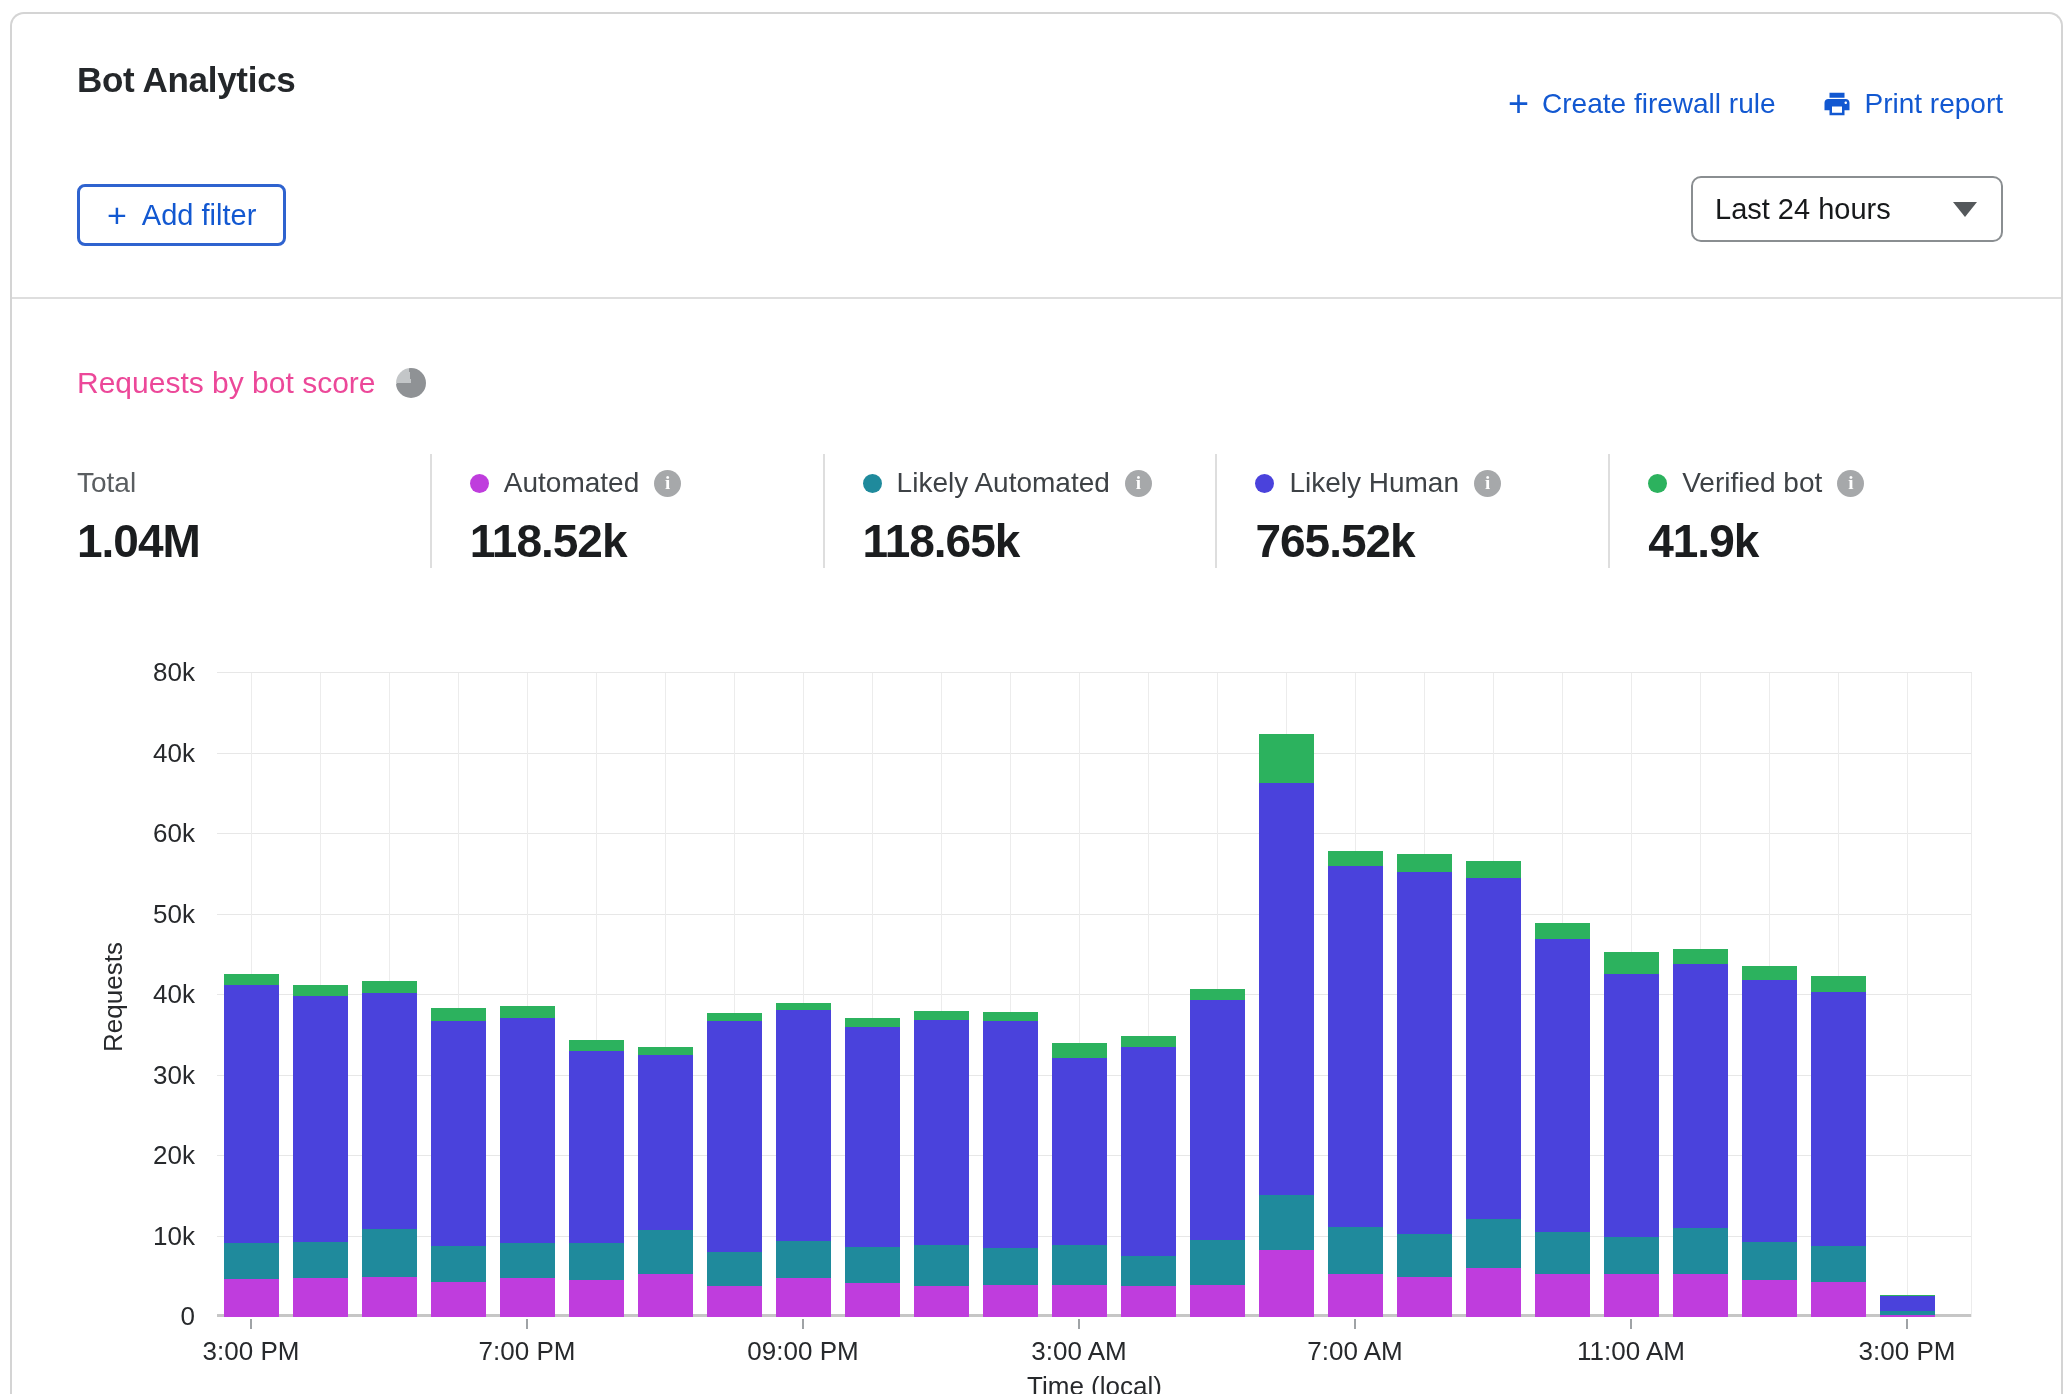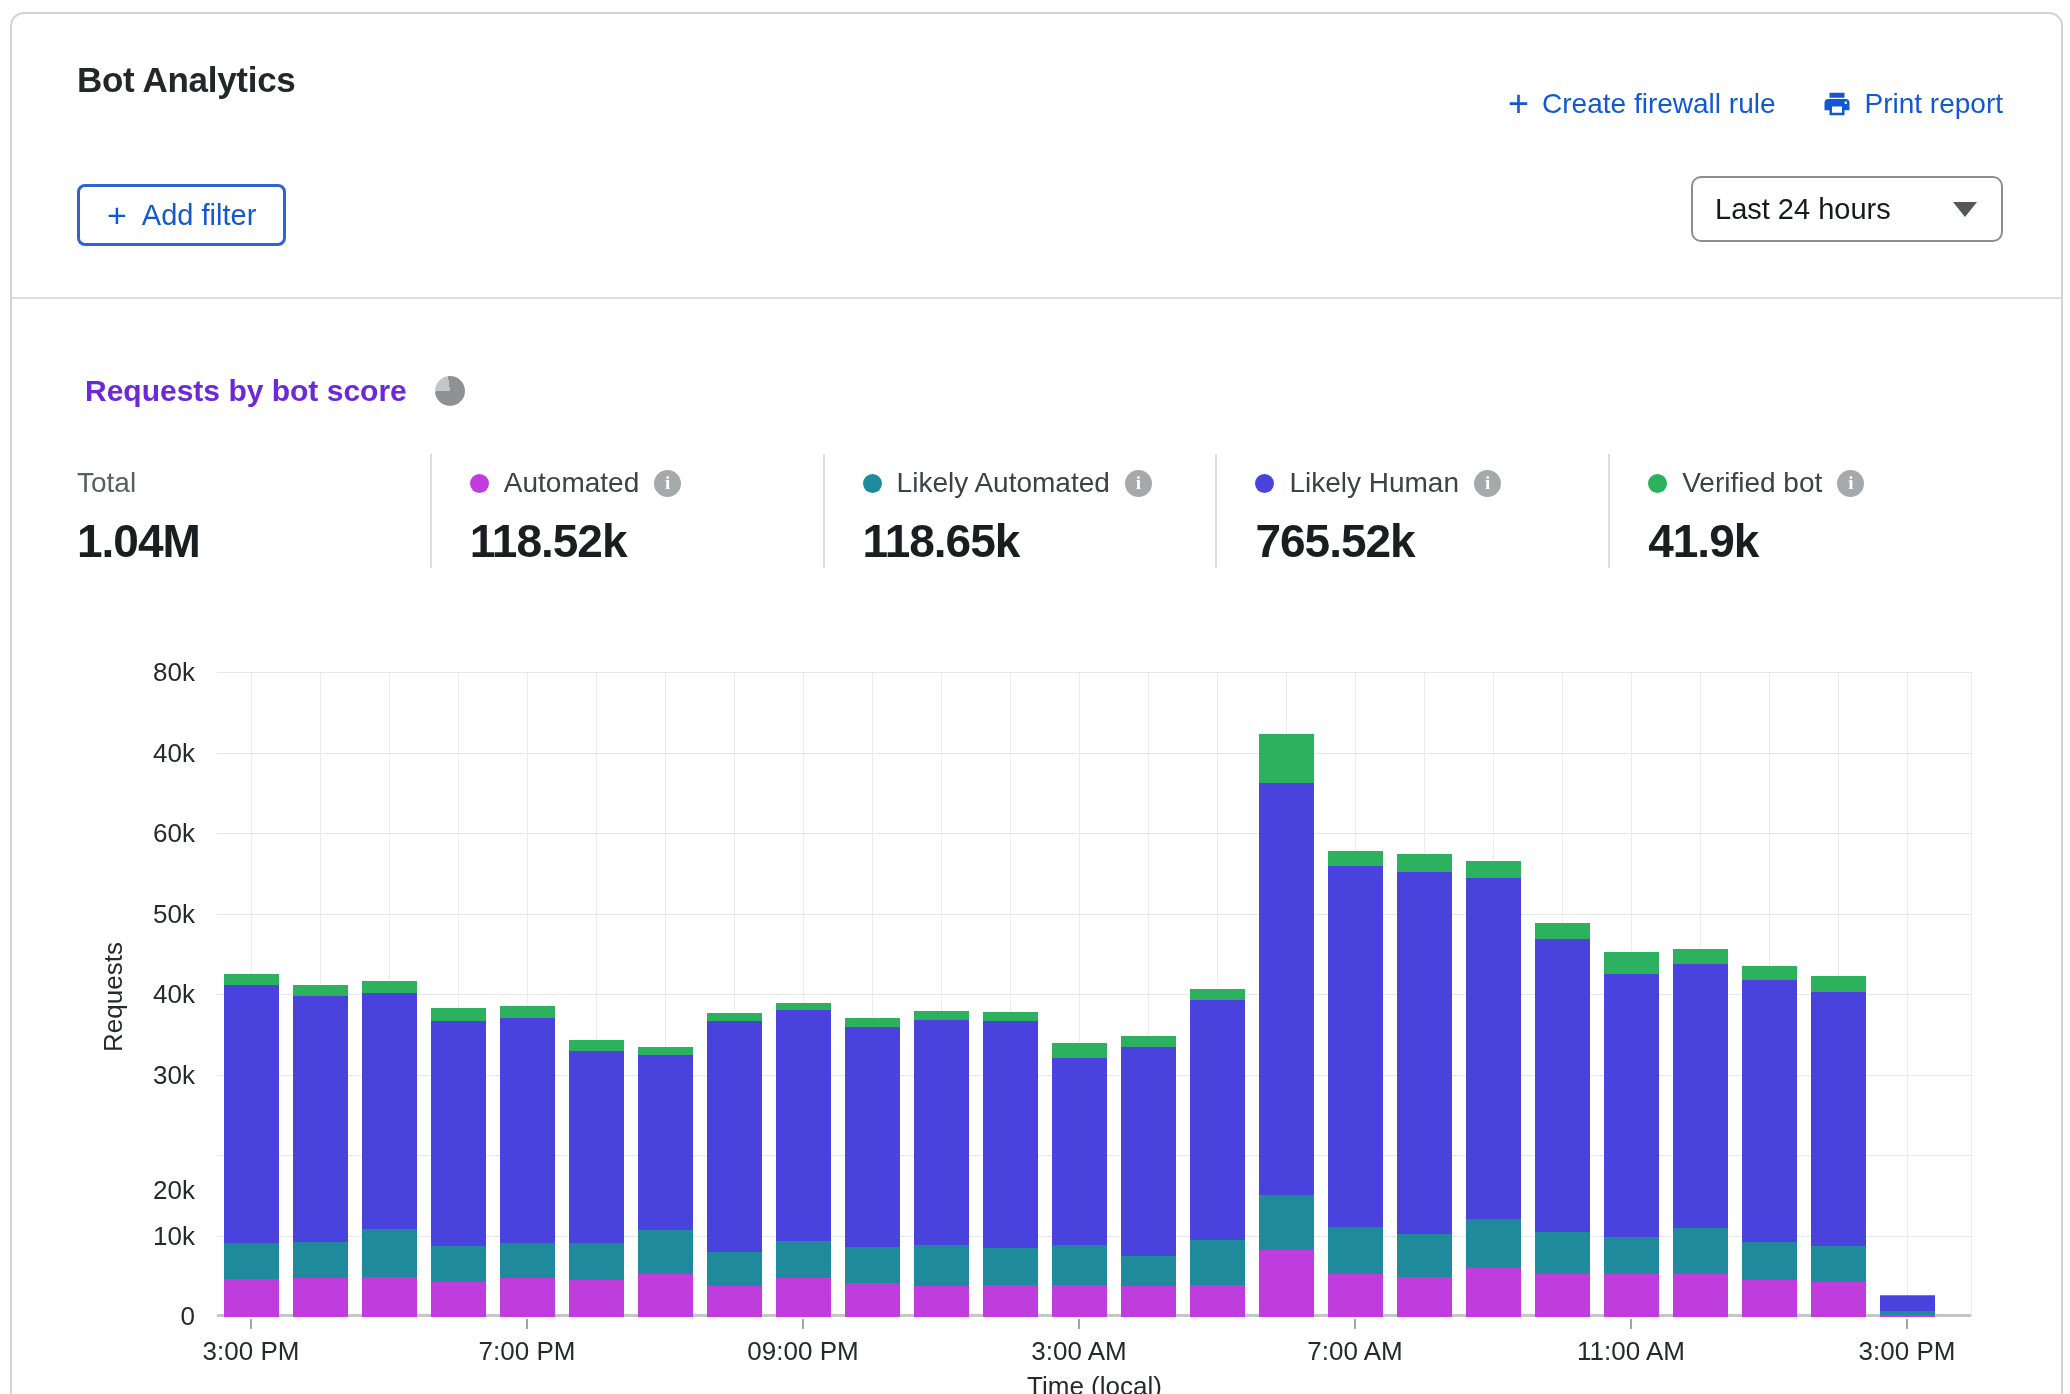--- a/index.html
+++ b/index.html
@@ -33,21 +33,21 @@
     position:absolute;right:58px;top:162px;width:312px;height:66px;box-sizing:border-box;
     border:2px solid #8a8e91;border-radius:10px;background:#fff;display:flex;align-items:center;
     justify-content:space-between;padding:0 24px 0 22px;font-size:29px;color:#17191b;cursor:pointer;
   }
   .caret{
     width:0;height:0;border-left:12px solid transparent;border-right:12px solid transparent;
     border-top:15px solid #54585b;
   }
   .hdr-divider{position:absolute;top:283px;left:0;width:100%;height:0;border-top:2px solid #dedede;}
   .sec-head{position:absolute;left:65px;top:352px;display:flex;align-items:center;gap:20px;}
-  .sec-head h2{margin:8px;font-size:30px;font-weight:700;color:#6d28d9;}
+  .sec-head h2{margin:0;font-size:30px;font-weight:400;color:#ec4899;}
   .pie{
     width:30px;height:30px;border-radius:50%;
     background:conic-gradient(from 0deg,#8f9295 0 268deg,#c3c6c8 268deg 352deg,#8f9295 352deg 360deg);
   }
   .stats{position:absolute;left:65px;top:440px;right:60px;display:flex;}
   .stat{flex:1;padding-left:38px;border-left:2px solid #dedede;}
   .stat.first{padding-left:0;border-left:none;}
   .stat-lab{display:flex;align-items:center;gap:15px;font-size:28px;color:#3e4246;margin-top:13px;}
   .stat.first .stat-lab{color:#5a5e61;}
   .dot{width:19px;height:19px;border-radius:50%;background:#999;}
@@ -339,21 +339,21 @@
         <div class="bar" style="left: 1662.5px; width: 55px;">
           <div class="seg" style="height: 2.415px; background: rgb(191, 61, 221);"></div>
           <div class="seg" style="height: 4.025px; background: rgb(31, 138, 156);"></div>
           <div class="seg" style="height: 14.49px; background: rgb(74, 66, 220);"></div>
           <div class="seg" style="height: 0.805px; background: rgb(44, 178, 94);"></div>
         </div>
       </div>
     <div id="ylabs">
         <div class="ylab" style="top: 1287px;">0</div>
         <div class="ylab" style="top: 1206.5px;">10k</div>
-        <div class="ylab" style="top: 1126px; margin-top: 35px;">20k</div>
+        <div class="ylab" style="top: 1126px;">20k</div>
         <div class="ylab" style="top: 1045.5px;">30k</div>
         <div class="ylab" style="top: 965px;">40k</div>
         <div class="ylab" style="top: 884.5px;">50k</div>
         <div class="ylab" style="top: 804px;">60k</div>
         <div class="ylab" style="top: 723.5px;">40k</div>
         <div class="ylab" style="top: 643px;">80k</div>
       </div>
     <div id="xlabs">
         <div class="xtick" style="left: 238px;"></div>
         <div class="xlab" style="left: 139px;">3:00 PM</div>

